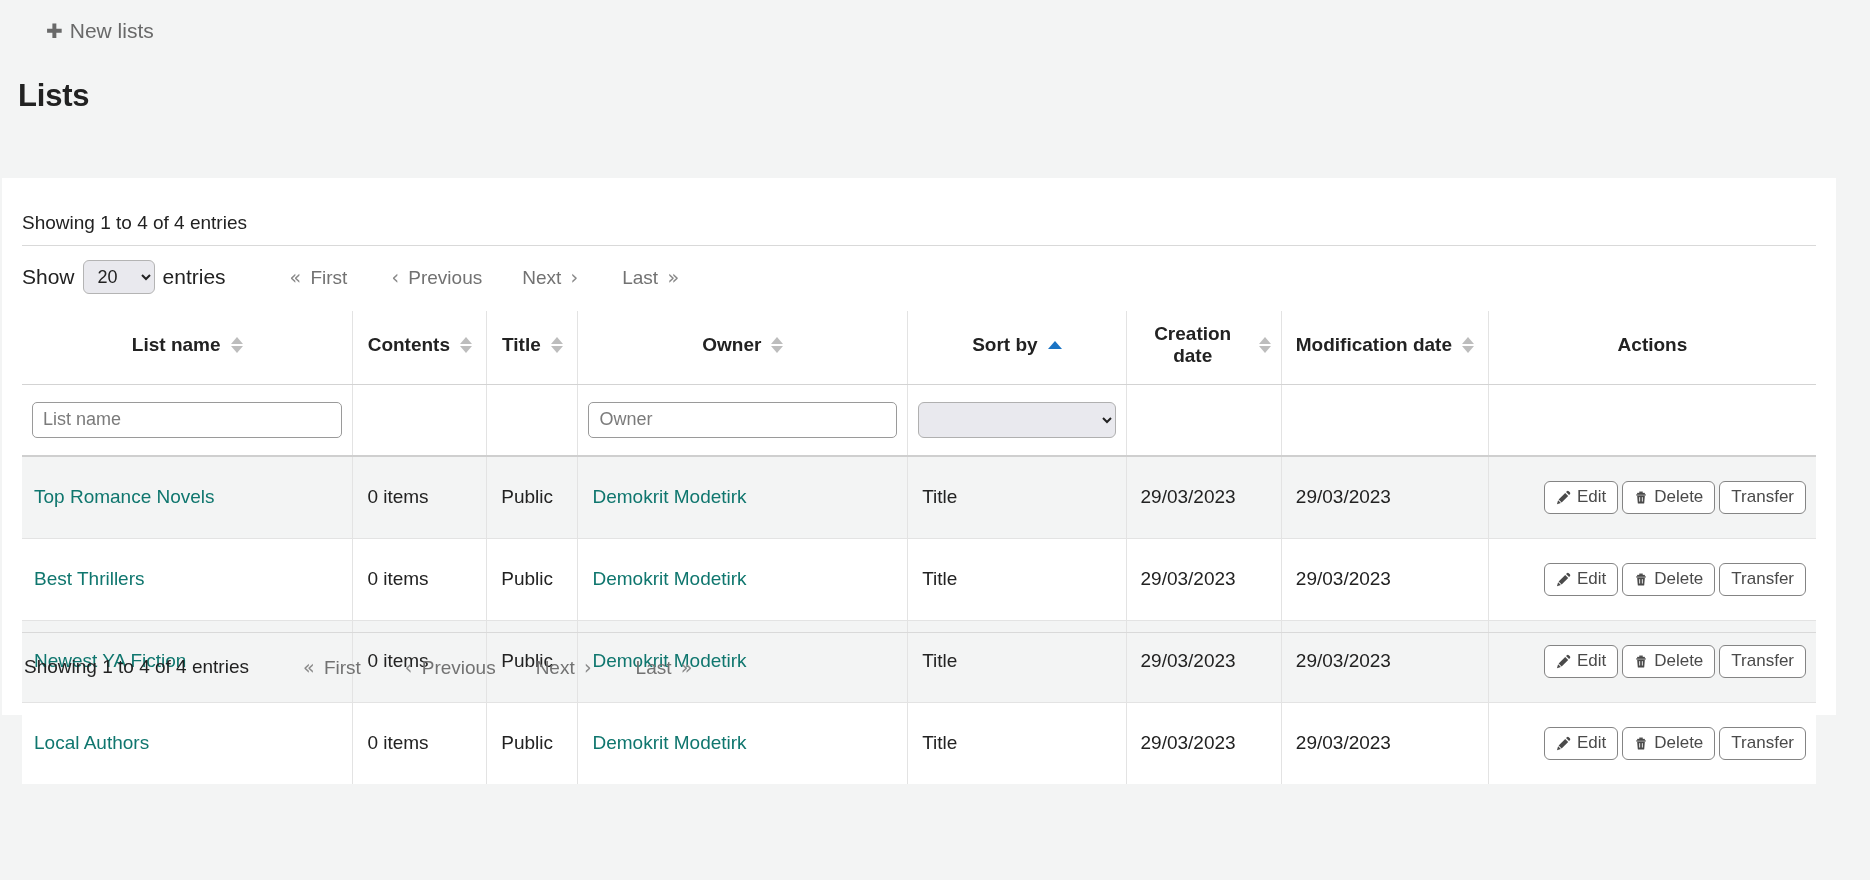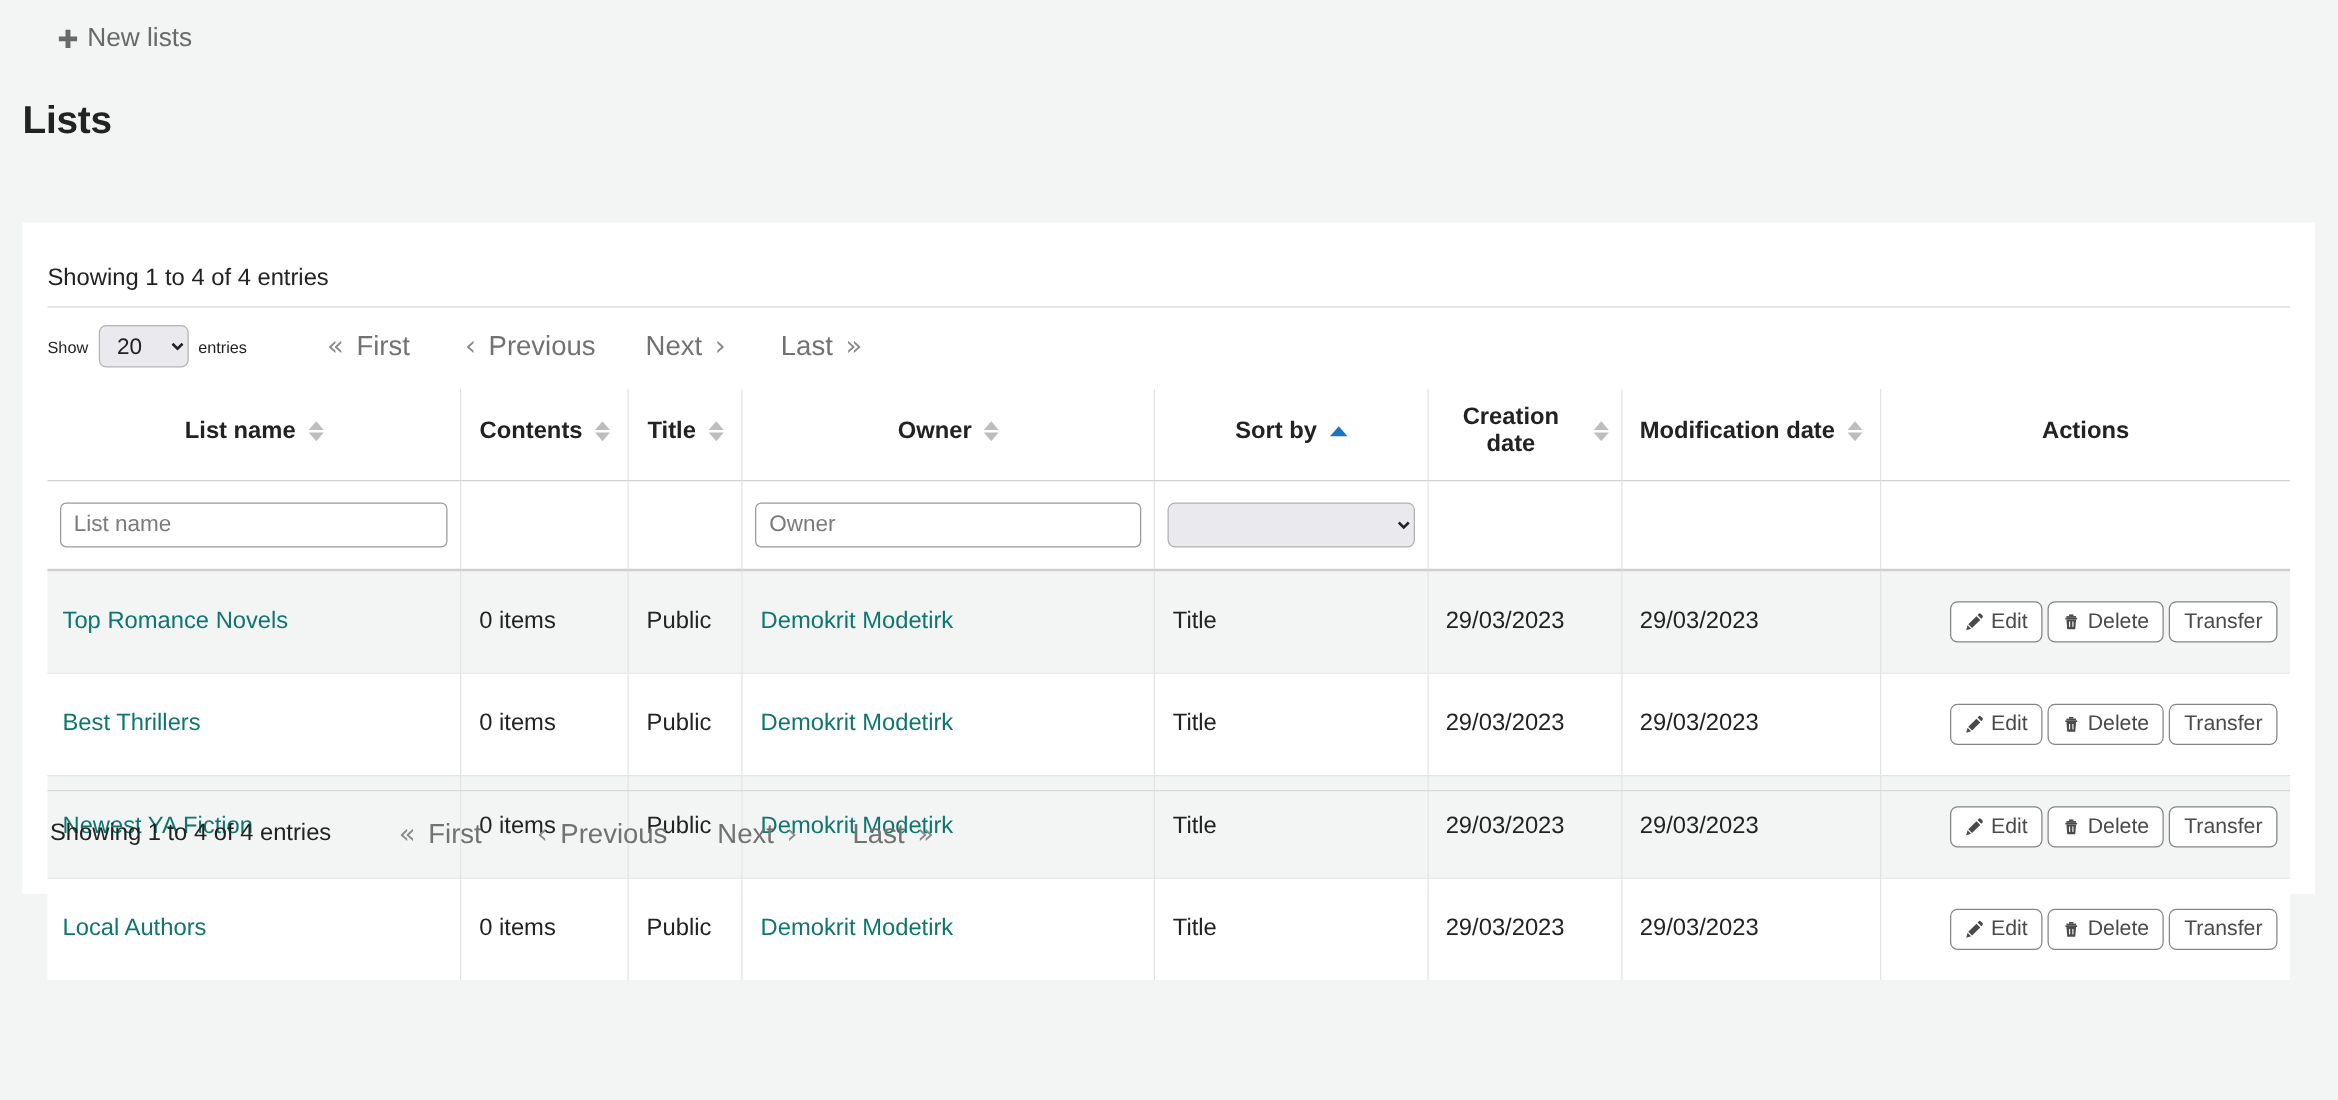--- a/index.html
+++ b/index.html
@@ -78,21 +78,21 @@
     color: #ffffff;
   }
   .tab.inactive {
     background: #ffffff;
     color: #222222;
   }
 
   
   .panel {
     position: absolute;
-    left: 18px;
+    left: 2px;
     top: 178px;
     width: 1834px;
     height: 537px;
     background: #ffffff;
   }
 
   .showing-top {
     position: absolute;
     left: 20px;
     top: 34px;
@@ -111,21 +111,21 @@
   
   .controls {
     position: absolute;
     left: 20px;
     top: 80px;
     display: flex;
     align-items: center;
     height: 38px;
   }
   .ctrl-label {
-    font-size: 13px;
+    font-size: 21px;
     color: #222222;
   }
   .len-select {
     margin: 0 8px;
     font-size: 18px;
     font-family: "Liberation Sans", sans-serif;
     padding: 4px 6px 4px 10px;
     border: 1px solid #b4b4b4;
     border-radius: 6px;
     background: #e9e9ee;
@@ -135,21 +135,21 @@
     box-sizing: border-box;
     cursor: pointer;
   }
   .pager {
     display: flex;
     align-items: center;
     margin-left: 40px;
     gap: 0px;
   }
   .pg-link {
-    font-size: 22px;
+    font-size: 19px;
     color: #727272;
     padding: 0 20px;
     cursor: pointer;
     white-space: nowrap;
   }
   .pg-link .chev { color: #8a8a8a; padding: 0 4px; font-family: "DejaVu Sans", sans-serif;}
 
   
   table.dt {
     position: absolute;

